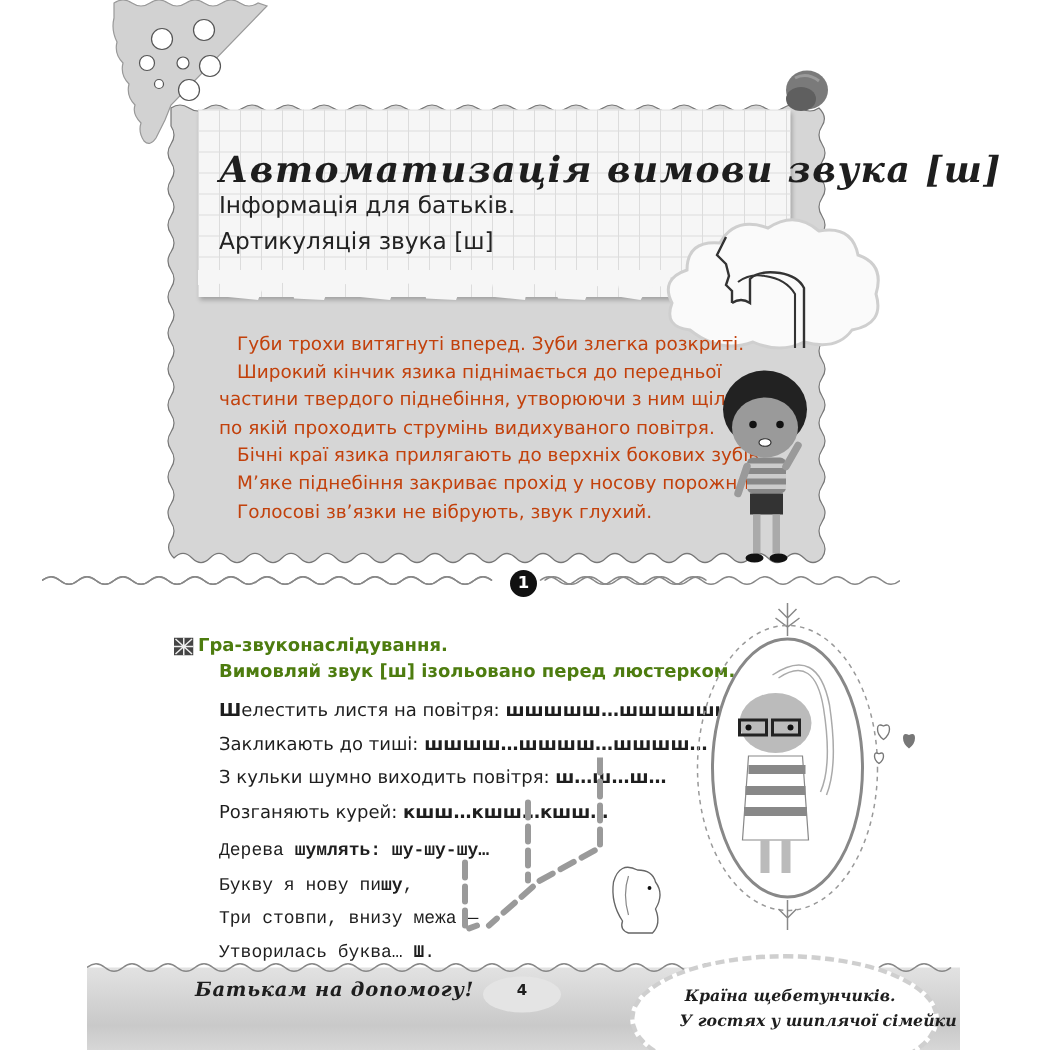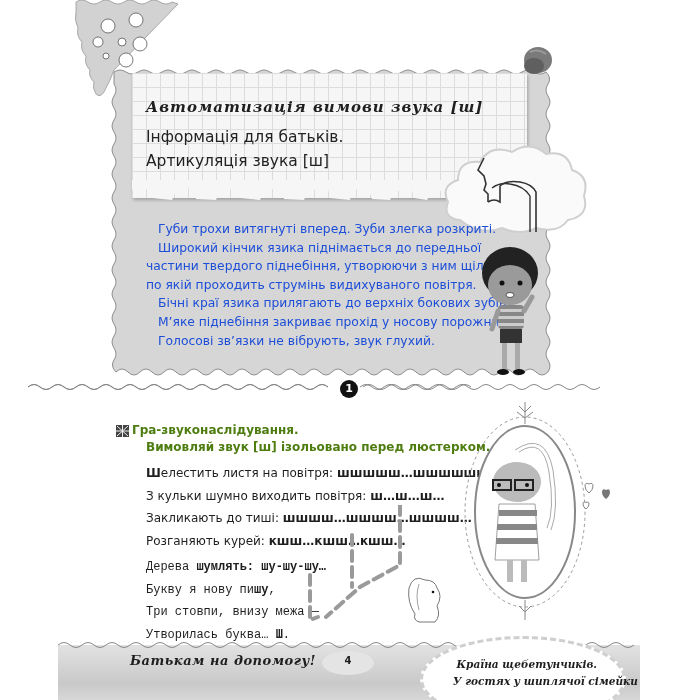--- a/index.html
+++ b/index.html
@@ -15,25 +15,25 @@
   .paper { left:132px; top:73px; width:395px; height:125px;
     background-color:#f6f6f6;
     background-image:
       linear-gradient(#dcdcdc 1px, transparent 1px),
       linear-gradient(90deg, #dcdcdc 1px, transparent 1px);
     background-size:14px 14px;
     box-shadow: 1px 2px 3px rgba(0,0,0,0.25);
   }
   .tear { left:132px; top:180px; width:315px; height:22px; }
 
-  .title { left:146px; top:98px; font-family:"DejaVu Serif", serif; font-size:15px; font-weight:bold;
+  .title { left:146px; top:98px; font-family:"DejaVu Serif", serif; font-size:24px; font-weight:bold;
            letter-spacing:1px; font-style:italic; color:#1e1e1e; white-space:nowrap;text-align:right; }
   .sub { left:146px; font-size:15.5px; color:#222; white-space:nowrap; }
 
-  .body-text { left:146px; top:220px; width:330px; font-size:12.3px; line-height:18.6px; color:#1d4ed8; }
+  .body-text { left:146px; top:220px; width:330px; font-size:12.3px; line-height:18.6px; color:#c2410c; }
   .body-text p { margin:0; white-space:nowrap; }
   .body-text p.ind { padding-left:12px; }
 
   .pin { left:516px; top:40px; width:40px; height:40px; }
 
   .cloud { left:440px; top:140px; width:150px; height:95px; }
   .boy { left:470px; top:235px; width:80px; height:150px; }
 
   
   .divider { left:28px; top:380px; width:445px; height:14px; }
@@ -156,22 +156,22 @@
 
 <svg class="abs task-icon" viewBox="0 0 13 12" style="background:none">
   <rect x="0" y="0" width="13" height="12" fill="#444"></rect>
   <path d="M1 1 L12 11 M12 1 L1 11 M6.5 0 L6.5 12 M0 6 L13 6" stroke="#eee" stroke-width="1"></path>
 </svg>
 <div class="abs task task-title">Гра-звуконаслідування.</div>
 <div class="abs task task-sub">Вимовляй звук [ш] ізольовано перед люстерком.</div>
 
 <div class="abs lines">
   <p><b>Ш</b><span>елестить листя на повітря: </span><b>шшшшш…шшшшшш…</b></p>
+  <p><span>Закликають до тиші: </span><b>шшшш…шшшш…шшшш…</b></p>
   <p><span>З кульки шумно виходить повітря: </span><b>ш…ш…ш…</b></p>
-  <p><span>Закликають до тиші: </span><b>шшшш…шшшш…шшшш…</b></p>
   <p><span>Розганяють курей: </span><b>кшш…кшш…кшш…</b></p>
 </div>
 
 <div class="abs poem">
   <p><span>Дерева </span><b>шумлять: шу-шу-шу…</b><span></span></p>
   <p><span>Букву я нову пи</span><b>шу</b><span>,</span></p>
   <p><span>Три стовпи, внизу межа —</span></p>
   <p><span>Утворилась буква… </span><b>Ш</b><span>.</span></p>
 </div>
 

